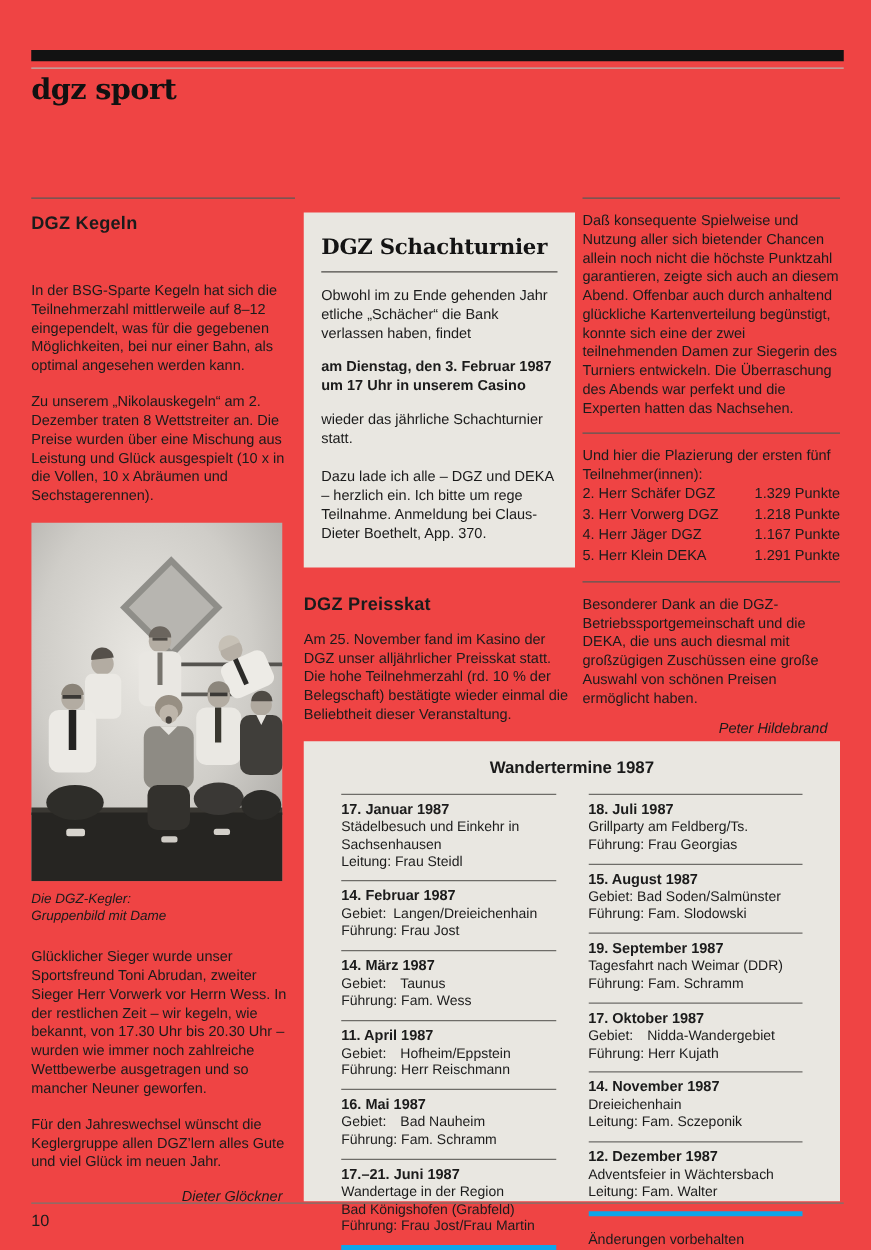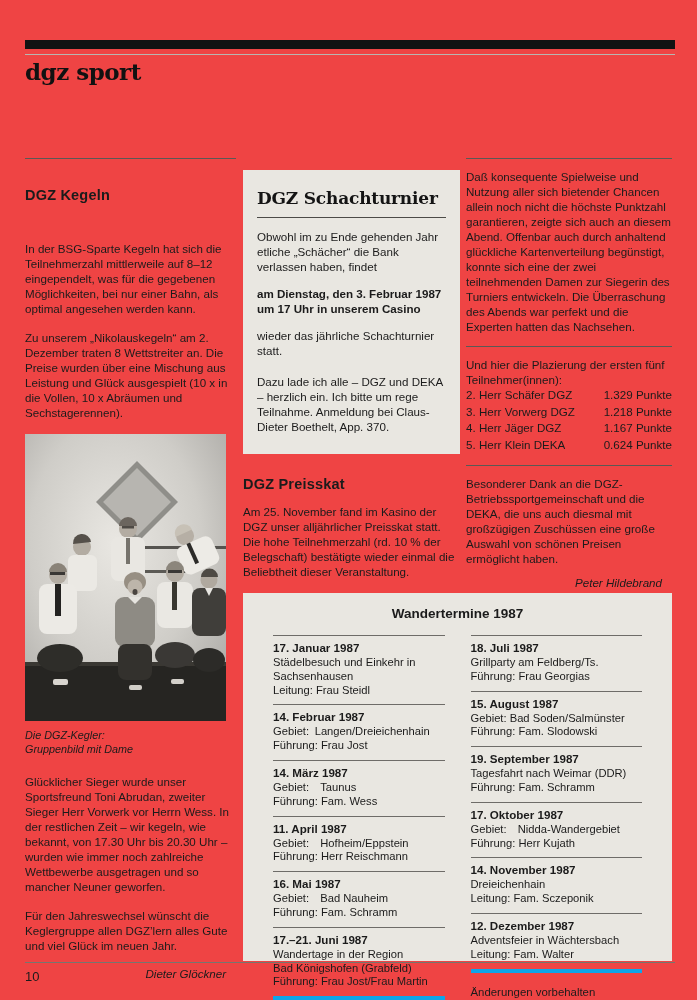--- a/index.html
+++ b/index.html
@@ -16,21 +16,21 @@
     font-family:"DejaVu Serif", serif;font-weight:bold;font-size:23px;
     letter-spacing:-0.5px;color:#111;
   }
   
   .body-text{font-size:11.6px;line-height:15px;}
   .section-heading{font-size:14.5px;font-weight:bold;margin:0;letter-spacing:.2px;}
   .sig{font-style:italic;text-align:right;font-size:11.6px;padding-right:10px;}
   .thin-rule{border:0;border-top:1px solid #5a5955;margin:0;}
   
   .col-left{position:absolute;left:25px;top:158px;width:211px;}
-  .col-left .section-heading{margin-top:28px;}
+  .col-left .section-heading{margin-top:12px;}
   .col-left p{margin:0 0 14px;}
   .col-left .first-para{margin-top:38px;}
   .col-mid{position:absolute;left:243px;top:158px;width:217px;}
   .col-right{position:absolute;left:466px;top:158px;width:206px;}
   .col-right p{margin:10px 0 0;}
   
   .gray-box{background:#e9e7e1;}
   .schach-box{margin-top:12px;padding:14px 14px 20px;}
   .slab-heading{
     font-family:"DejaVu Serif", serif;font-weight:bold;font-size:17px;
@@ -191,21 +191,21 @@
           <span>1.218 Punkte</span>
         </div>
 
         <div class="placement-row">
           <span>4. Herr Jäger DGZ</span>
           <span>1.167 Punkte</span>
         </div>
 
         <div class="placement-row">
           <span>5. Herr Klein DEKA</span>
-          <span>0.624 Punkte</span>
+          <span>1.291 Punkte</span>
         </div>
       </div>
     <hr class="thin-rule">
     <p class="body-text">Besonderer Dank an die DGZ-Betriebssportgemeinschaft und die DEKA, die uns auch diesmal mit großzügigen Zuschüssen eine große Auswahl von schönen Preisen ermöglicht haben.</p>
     <div class="sig" style="margin-top:10px;">Peter Hildebrand</div>
   </div>
 
   <div class="gray-box wander-box">
     <h2 class="wander-title">Wandertermine 1987</h2>
     <div class="wander-cols">

